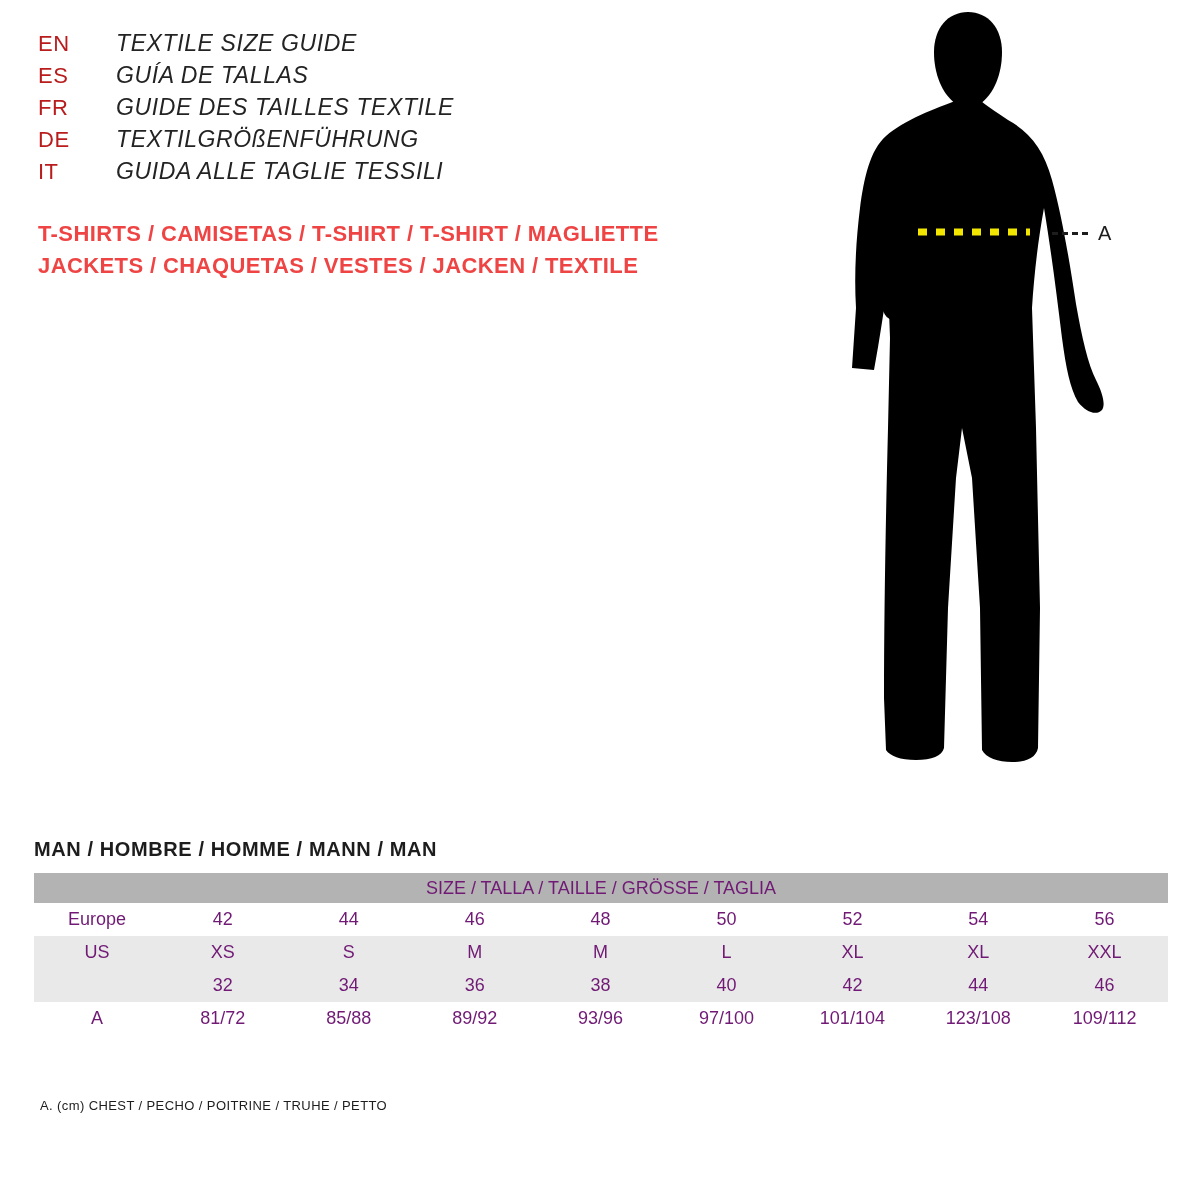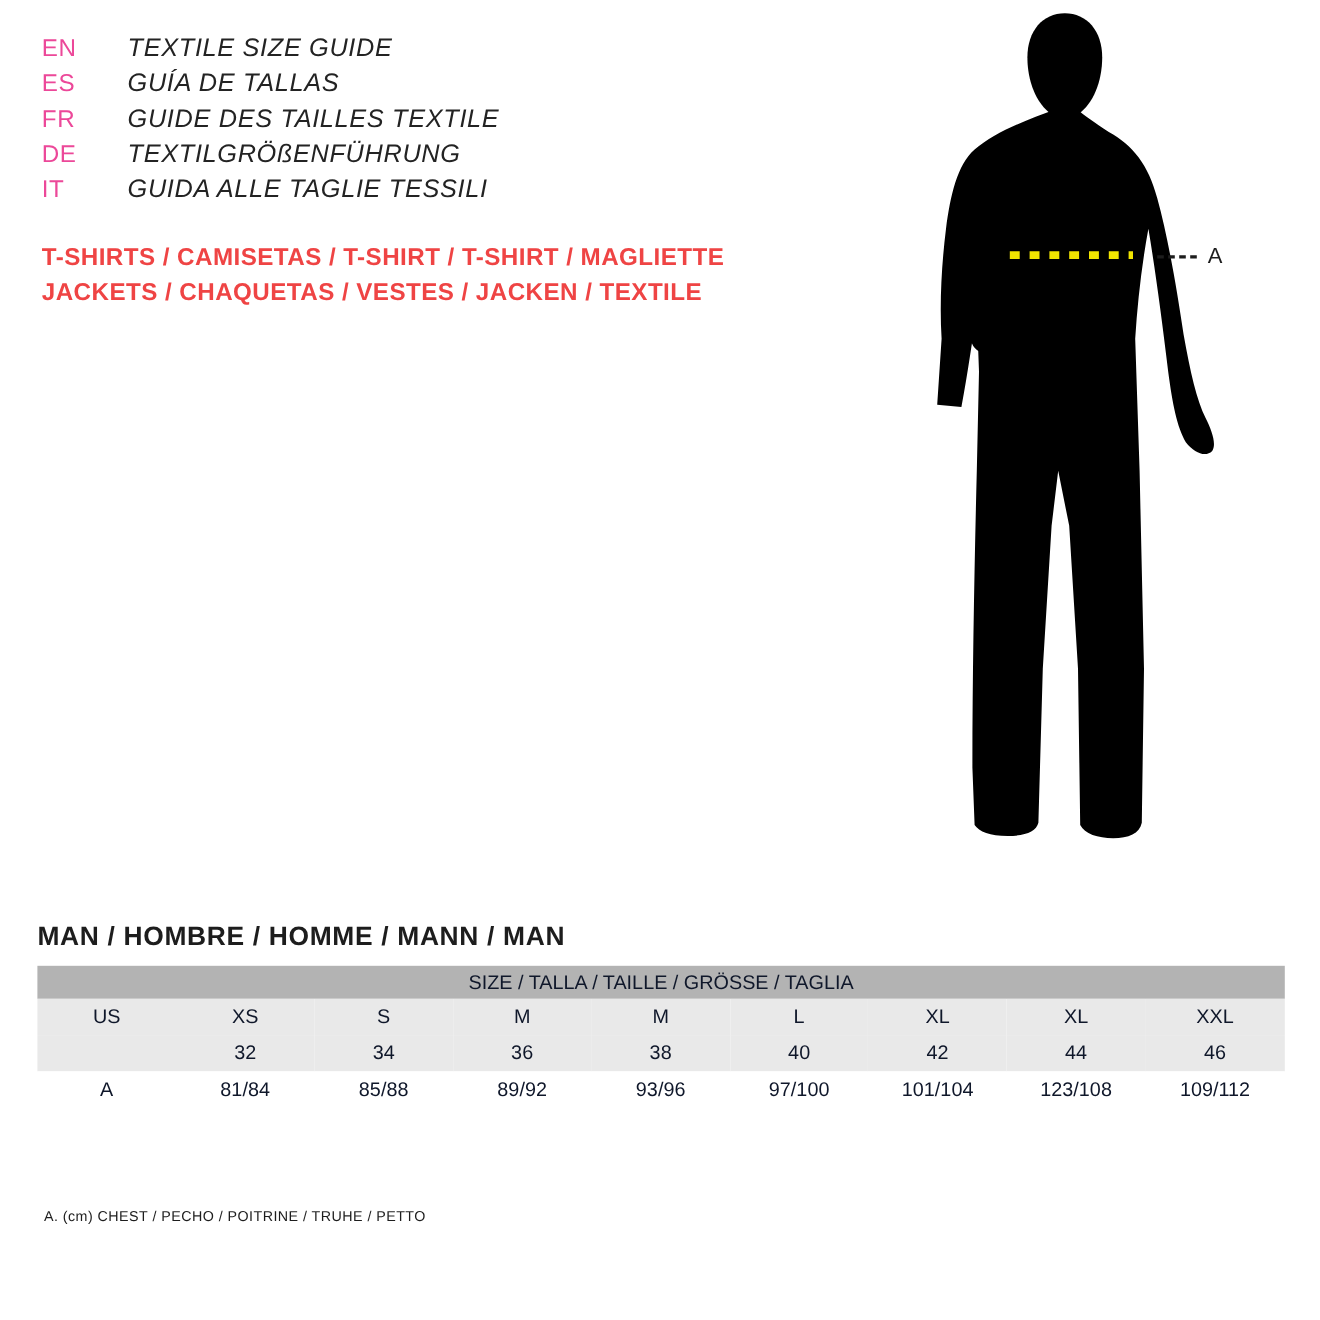--- a/index.html
+++ b/index.html
@@ -25,21 +25,21 @@
   }
   .lang-row {
     display: flex;
     align-items: baseline;
     height: 32px;
   }
   .lang-code {
     width: 78px;
     font-size: 22px;
     letter-spacing: 0.5px;
-    color: #ec4899;
+    color: #b91c1c;
   }
   .lang-text {
     font-size: 23px;
     letter-spacing: 0.6px;
     color: #232323;
     white-space: nowrap;
     font-style: italic;
   }
 
   
@@ -86,34 +86,34 @@
   }
 
   
   .table-section {
     position: absolute;
     left: 34px;
     top: 838px;
     width: 1134px;
   }
   .man-heading {
-    font-size: 24px;
+    font-size: 20px;
     font-weight: bold;
     letter-spacing: 0.6px;
     color: #1d1d1d;
     margin-bottom: 12px;
   }
   table.size-table {
     border-collapse: collapse;
     width: 1134px;
     table-layout: fixed;
   }
   table.size-table td {
     font-size: 18px;
-    color: #0f172a;
+    color: #701a75;
     height: 33px;
     padding: 0;
     text-align: center;
     vertical-align: middle;
   }
   td.row-label {
     text-align: left;
     padding-left: 8px;
     width: 170px;
   }
@@ -203,20 +203,31 @@
 <div class="dash-lead"></div>
 <div class="measure-label">A</div>
 
 <div class="table-section">
   <div class="man-heading">MAN / HOMBRE / HOMME / MANN / MAN</div>
   <table class="size-table">
     <tbody>
         <tr class="band-title">
       <td class="row-label" colspan="9">SIZE / TALLA / TAILLE / GRÖSSE / TAGLIA</td>
     </tr>
+    <tr class="shade-a">
+      <td class="row-label">Europe</td>
+      <td>42</td>
+      <td>44</td>
+      <td>46</td>
+      <td>48</td>
+      <td>50</td>
+      <td>52</td>
+      <td>54</td>
+      <td>56</td>
+    </tr>
     <tr class="shade-b">
       <td class="row-label">US</td>
       <td>XS</td>
       <td>S</td>
       <td>M</td>
       <td>M</td>
       <td>L</td>
       <td>XL</td>
       <td>XL</td>
       <td>XXL</td>
@@ -227,21 +238,21 @@
       <td>34</td>
       <td>36</td>
       <td>38</td>
       <td>40</td>
       <td>42</td>
       <td>44</td>
       <td>46</td>
     </tr>
     <tr class="shade-a">
       <td class="row-label">A</td>
-      <td>81/84</td>
+      <td>81/72</td>
       <td>85/88</td>
       <td>89/92</td>
       <td>93/96</td>
       <td>97/100</td>
       <td>101/104</td>
       <td>123/108</td>
       <td>109/112</td>
     </tr>
   </tbody>
     </table>

